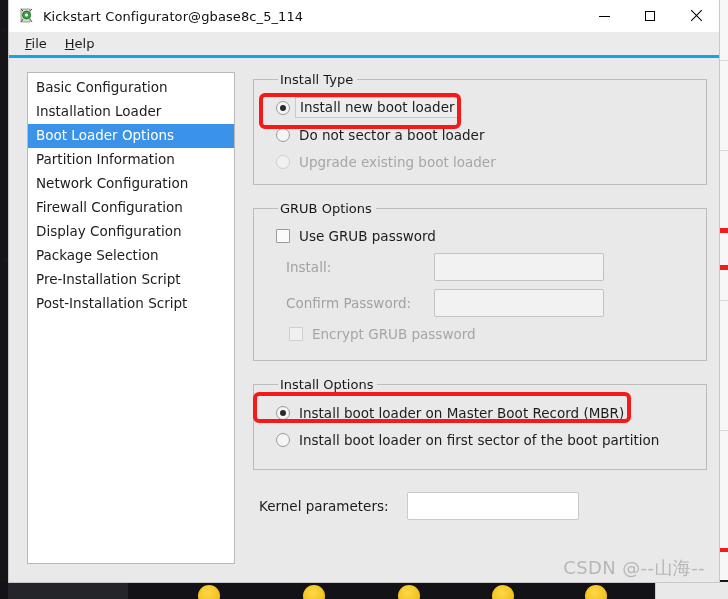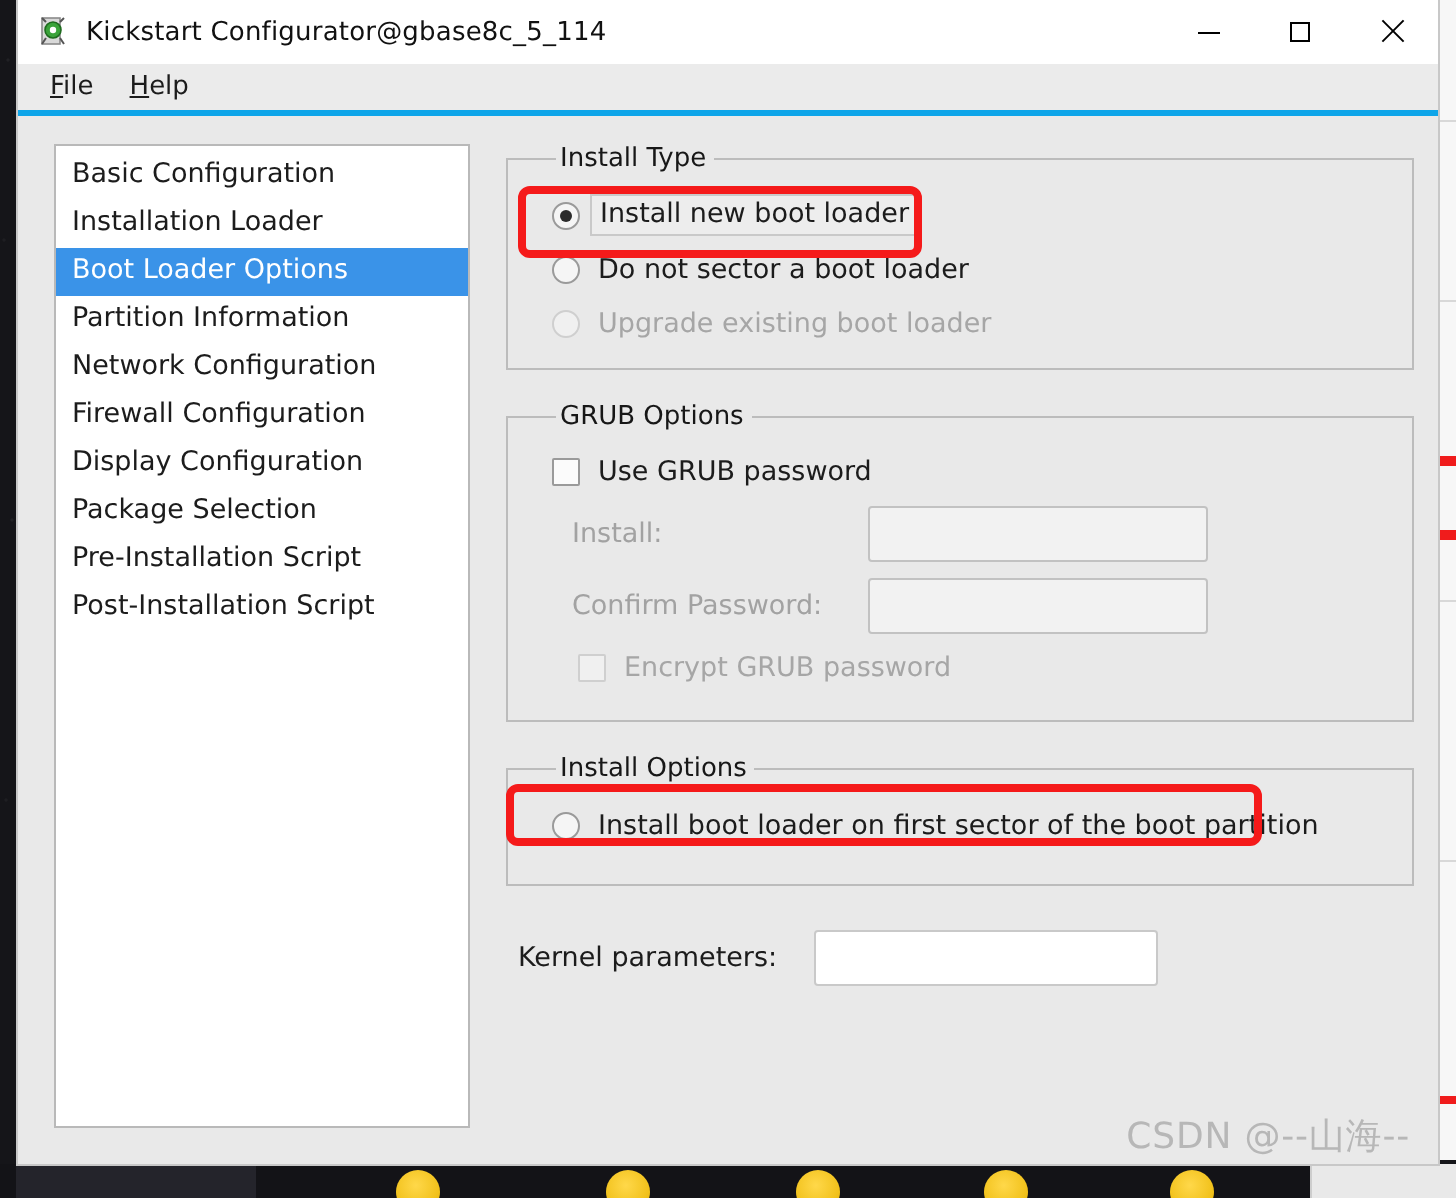--- a/index.html
+++ b/index.html
@@ -471,20 +471,24 @@
 
         <div class="opt-row disabled" style="padding-left:25px;height:25px;">
           <span class="checkbox disabled"></span>
           <span class="lbl">Encrypt GRUB password</span>
         </div>
       </fieldset>
 
       <fieldset class="group" style="margin-top:16px;padding-bottom:16px;">
         <legend>Install Options</legend>
 
+        <div class="opt-row">
+          <span class="radio checked"></span>
+          <span class="lbl">Install boot loader on Master Boot Record (MBR)</span>
+        </div>
 
         <div class="opt-row">
           <span class="radio"></span>
           <span class="lbl">Install boot loader on first sector of the boot partition</span>
         </div>
       </fieldset>
 
       <div id="kernel-row">
         <span class="klabel">Kernel parameters:</span>
         <input class="txt-input enabled" type="text" style="width: 172px;" value="">

